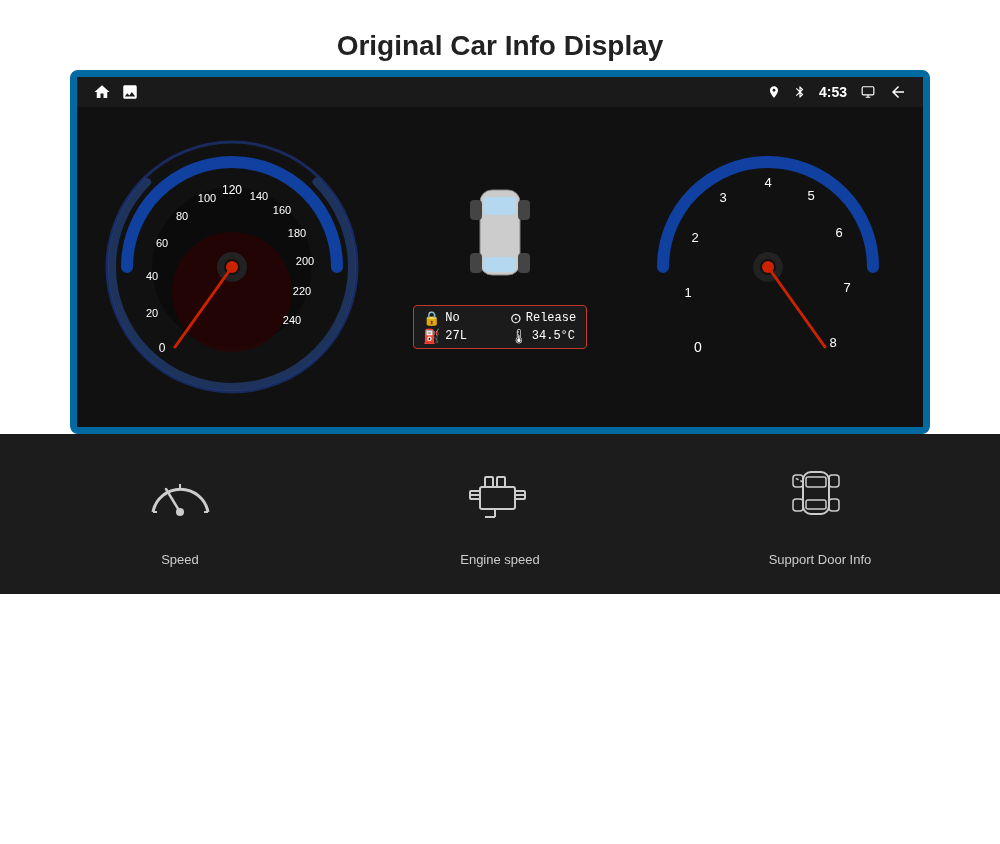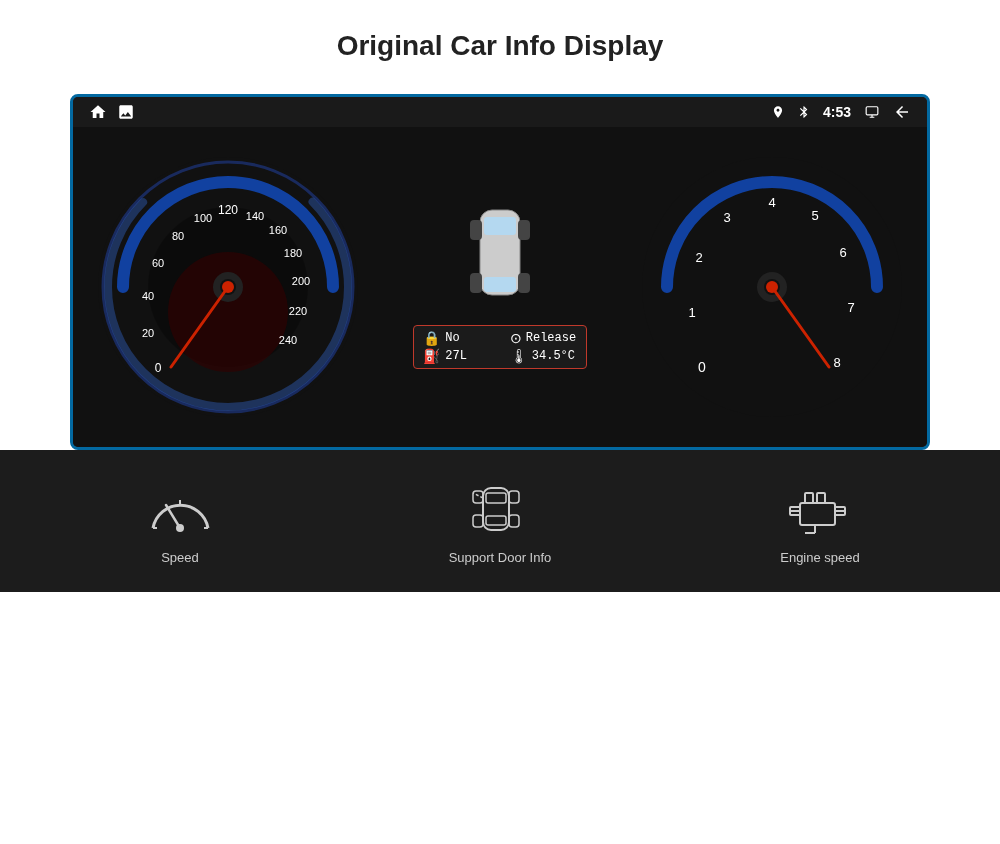--- a/index.html
+++ b/index.html
@@ -11,29 +11,29 @@
       display: flex;
       flex-direction: column;
       align-items: center;
     }
 
     
     .page-title {
       font-size: 28px;
       font-weight: bold;
       color: #222;
-      margin: 30px 0 32px 0;
+      margin: 30px 0 8px 0;
       text-align: center;
     }
 
     
     .dashboard-wrapper {
       width: 860px;
       background: #2a2a2a;
-      border: 3px solid #0369a1;
+      border: 7px solid #0369a1;
       border-radius: 8px;
       padding: 0;
       overflow: hidden;
       margin-bottom: 0;
     }
 
     
     .status-bar {
       background: #1a1a1a;
       display: flex;
@@ -103,21 +103,21 @@
       display: flex;
       justify-content: space-around;
       align-items: flex-start;
       width: 1000px;
     }
 
     .feature-item {
       display: flex;
       flex-direction: column;
       align-items: center;
-      gap: 10px;
+      gap: 28px;
       width: 130px;
     }
 
     .feature-icon {
       width: 70px;
       height: 60px;
       display: flex;
       align-items: center;
       justify-content: center;
     }
@@ -306,56 +306,56 @@
         <line x1="32" y1="17" x2="32" y2="22" stroke="#ccc" stroke-width="2"></line>
       </svg>
     </div>
     <span class="feature-label">Speed</span>
   </div>
 
   <div class="feature-item">
     <div class="feature-icon">
       <svg width="70" height="55" viewBox="0 0 70 55">
 
+        <rect x="15" y="20" width="35" height="22" rx="2" fill="none" stroke="#ccc" stroke-width="2"></rect>
+
+        <rect x="5" y="24" width="10" height="8" rx="1" fill="none" stroke="#ccc" stroke-width="2"></rect>
+
+        <rect x="50" y="24" width="10" height="8" rx="1" fill="none" stroke="#ccc" stroke-width="2"></rect>
+
+        <rect x="20" y="10" width="8" height="10" rx="1" fill="none" stroke="#ccc" stroke-width="2"></rect>
+        <rect x="32" y="10" width="8" height="10" rx="1" fill="none" stroke="#ccc" stroke-width="2"></rect>
+
+        <line x1="30" y1="42" x2="30" y2="50" stroke="#ccc" stroke-width="2"></line>
+        <line x1="30" y1="50" x2="20" y2="50" stroke="#ccc" stroke-width="2"></line>
+
+        <line x1="5" y1="28" x2="15" y2="28" stroke="#ccc" stroke-width="2"></line>
+        <line x1="50" y1="28" x2="60" y2="28" stroke="#ccc" stroke-width="2"></line>
+      </svg>
+    </div>
+    <span class="feature-label">Engine speed</span>
+  </div>
+
+  <div class="feature-item">
+    <div class="feature-icon">
+      <svg width="70" height="55" viewBox="0 0 70 55">
+
         <rect x="18" y="5" width="26" height="42" rx="8" fill="none" stroke="#ccc" stroke-width="2"></rect>
 
         <rect x="21" y="10" width="20" height="10" rx="2" fill="none" stroke="#ccc" stroke-width="1.5"></rect>
 
         <rect x="21" y="33" width="20" height="9" rx="2" fill="none" stroke="#ccc" stroke-width="1.5"></rect>
 
         <rect x="8" y="8" width="10" height="12" rx="3" fill="none" stroke="#ccc" stroke-width="1.5"></rect>
         <rect x="44" y="8" width="10" height="12" rx="3" fill="none" stroke="#ccc" stroke-width="1.5"></rect>
         <rect x="8" y="32" width="10" height="12" rx="3" fill="none" stroke="#ccc" stroke-width="1.5"></rect>
         <rect x="44" y="32" width="10" height="12" rx="3" fill="none" stroke="#ccc" stroke-width="1.5"></rect>
 
         <path d="M18 15 L8 10" stroke="#ccc" stroke-width="1.5" stroke-dasharray="3,2"></path>
       </svg>
     </div>
     <span class="feature-label">Support Door Info</span>
   </div>
 
-  <div class="feature-item">
-    <div class="feature-icon">
-      <svg width="70" height="55" viewBox="0 0 70 55">
-
-        <rect x="15" y="20" width="35" height="22" rx="2" fill="none" stroke="#ccc" stroke-width="2"></rect>
-
-        <rect x="5" y="24" width="10" height="8" rx="1" fill="none" stroke="#ccc" stroke-width="2"></rect>
-
-        <rect x="50" y="24" width="10" height="8" rx="1" fill="none" stroke="#ccc" stroke-width="2"></rect>
-
-        <rect x="20" y="10" width="8" height="10" rx="1" fill="none" stroke="#ccc" stroke-width="2"></rect>
-        <rect x="32" y="10" width="8" height="10" rx="1" fill="none" stroke="#ccc" stroke-width="2"></rect>
-
-        <line x1="30" y1="42" x2="30" y2="50" stroke="#ccc" stroke-width="2"></line>
-        <line x1="30" y1="50" x2="20" y2="50" stroke="#ccc" stroke-width="2"></line>
-
-        <line x1="5" y1="28" x2="15" y2="28" stroke="#ccc" stroke-width="2"></line>
-        <line x1="50" y1="28" x2="60" y2="28" stroke="#ccc" stroke-width="2"></line>
-      </svg>
-    </div>
-    <span class="feature-label">Engine speed</span>
-  </div>
-
 
 
 
 </div>
 
 </body></html>

